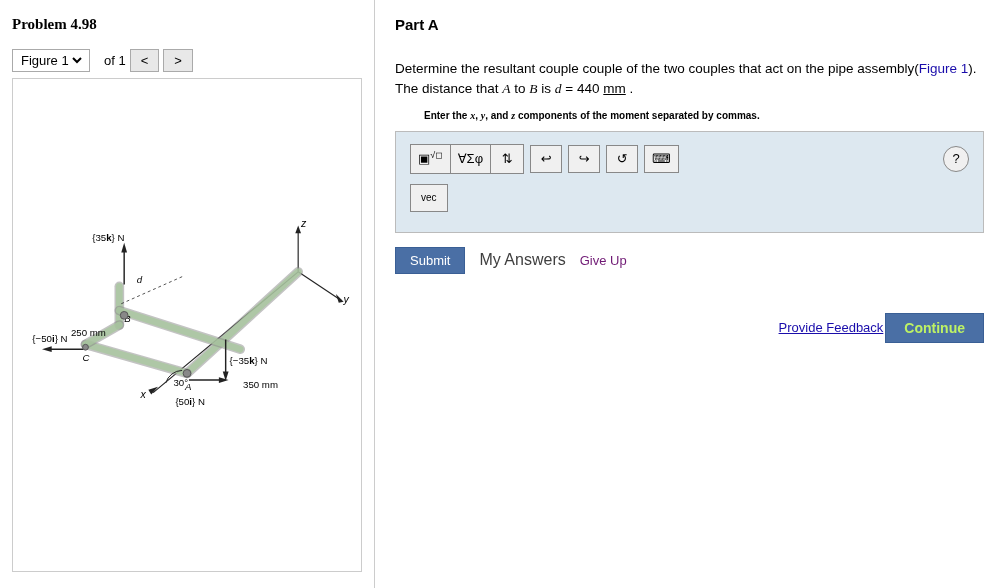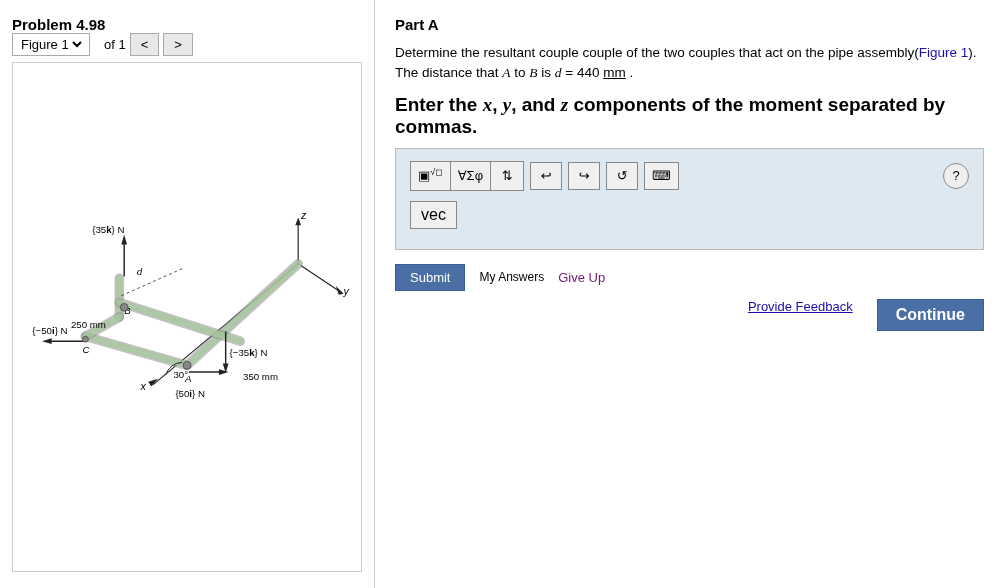--- a/index.html
+++ b/index.html
@@ -19,20 +19,22 @@
       width: 375px;
       min-width: 375px;
       border-right: 1px solid #ccc;
       padding: 16px 12px;
       display: flex;
       flex-direction: column;
     }
     .problem-title {
       font-size: 15px;
       font-weight: bold;
+      margin-bottom: 16px;
+      font-family: Liberation Serif, serif;
     }
     .figure-controls {
       display: flex;
       align-items: center;
       gap: 4px;
       margin-bottom: 6px;
     }
     .figure-select-wrapper {
       display: flex;
       align-items: center;
@@ -74,36 +76,37 @@
     
     .right-panel {
       flex: 1;
       padding: 16px 20px;
       display: flex;
       flex-direction: column;
     }
     .part-label {
       font-size: 15px;
       font-weight: bold;
-      margin-bottom: 10px;
+      margin-bottom: 26px;
     }
     .problem-text {
       font-size: 13.5px;
       margin-bottom: 10px;
       line-height: 1.5;
     }
     .problem-text a {
       color: #1a0dab;
       text-decoration: none;
     }
     .underline { text-decoration: underline; }
     .instruction {
-      font-size: 19px;
+      font-size: 10px;
       font-weight: bold;
       margin-bottom: 10px;
+      margin-left: 29px;
     }
     .answer-box {
       border: 1px solid #bbb;
       background: #dde8f0;
       padding: 12px 14px;
       margin-bottom: 14px;
     }
     .toolbar {
       display: flex;
       align-items: center;
@@ -132,21 +135,21 @@
       border-right: 1px solid #888;
     }
     .toolbar-group .toolbar-btn:last-child {
       border-right: none;
     }
     .vec-btn {
       border: 1px solid #888;
       background: #f0f0f0;
       padding: 4px 10px;
       cursor: pointer;
-      font-size: 16px;
+      font-size: 10px;
       height: 28px;
     }
     .help-btn {
       border: 1px solid #888;
       background: #f0f0f0;
       width: 26px;
       height: 26px;
       display: flex;
       align-items: center;
       justify-content: center;
@@ -182,62 +185,63 @@
     }
     .equals-sign {
       font-size: 13px;
       margin-left: 2px;
     }
 
     .action-row {
       display: flex;
       align-items: center;
       gap: 14px;
-      margin-bottom: 4px;
+      margin-bottom: 35px;
     }
     .submit-btn {
       background: #4a6fa5;
       color: #fff;
       border: 1px solid #3a5f95;
       padding: 5px 14px;
       cursor: pointer;
       font-size: 13px;
     }
     .my-answers-link {
-      color: #000000;
-      font-size: 12px;
+      color: #404040;
+      font-size: 16px;
       cursor: pointer;
       text-decoration: none;
     }
     .give-up-link {
       color: #701a75;
       font-size: 13px;
       cursor: pointer;
       text-decoration: none;
     }
 
     .feedback-row {
       display: flex;
+      align-items: center;
       justify-content: flex-end;
-      gap: 24px;
+      gap: 2px;
       margin-top: 4px;
     }
     .provide-feedback-link {
       color: #1a0dab;
       font-size: 13px;
       cursor: pointer;
       text-decoration: underline;
     }
     .continue-btn {
       background: #4a6fa5;
-      color: #ffffff;
+      color: #bef264;
       border: 1px solid #3a5f95;
       padding: 6px 18px;
       cursor: pointer;
-      font-size: 16px;
+      font-size: 14px;
       font-weight: bold;
     }
 
     
     .math { font-style: italic; font-family: 'Times New Roman', serif; }
   </style>
 </head>
 <body>
 
 <div class="left-panel">

